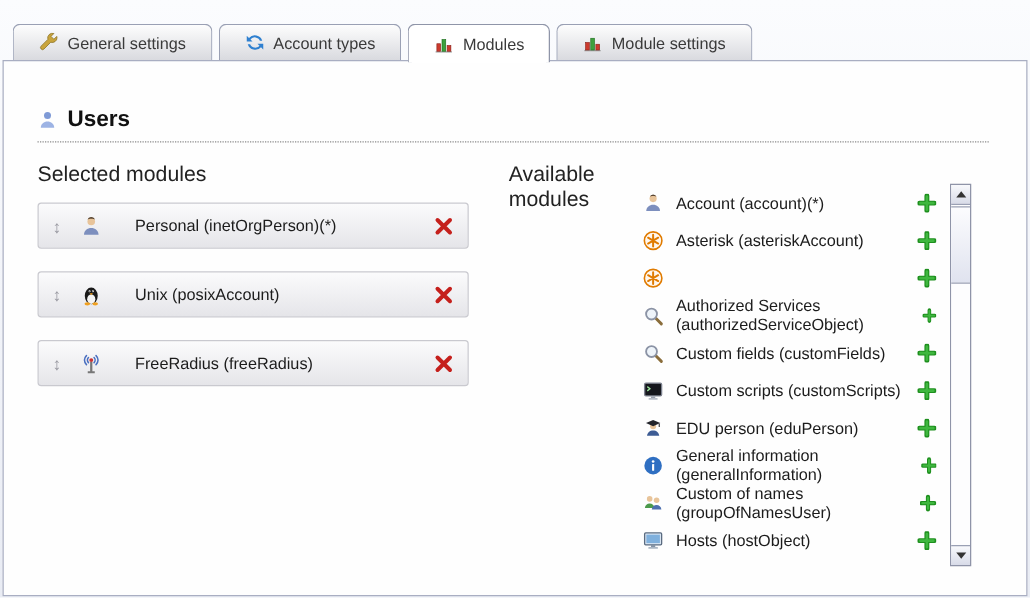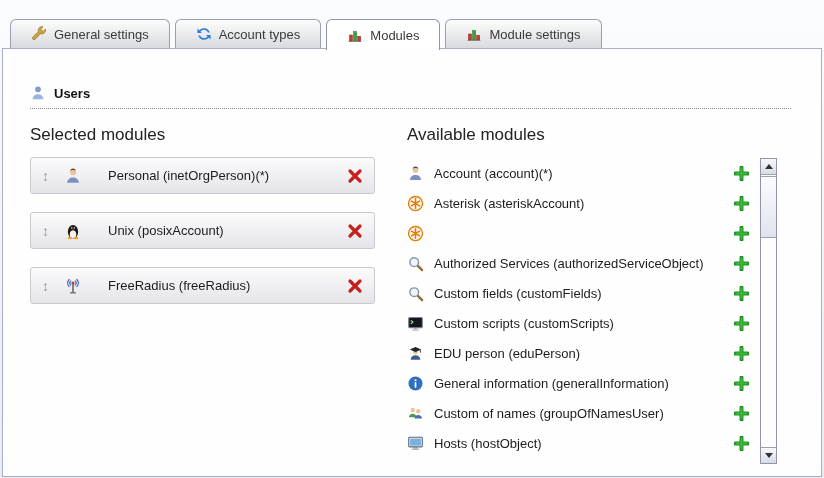--- a/index.html
+++ b/index.html
@@ -39,28 +39,28 @@
     position: absolute; left: 2px; right: 2px; top: 48px; bottom: 1px;
     background: #fefefe;
     border: 1px solid #a9aec2;
     z-index: 1;
   }
   .users-heading {
     margin: 36px 30px 0 27px;
     padding-bottom: 7px;
     border-bottom: 1px dotted #8a8a8a;
     display: flex; align-items: center; gap: 8px;
-    font-weight: bold; font-size: 13px; color: #111;
+    font-weight: bold; font-size: 18px; color: #111;
   }
   .sec-icon { width: 16px; height: 16px; display: inline-block; }
   .sec-icon svg { width: 100%; height: 100%; display: block; }
 
   .columns { display: flex; margin: 16px 44px 0 27px; }
   .col-left { width: 377px; }
-  .col-right { flex: 1; display: flex; flex-direction: column; }
+  .col-right { flex: 1; display: flex; flex-direction: row; }
   .col-title { font-size: 17px; color: #222; height: 16px; }
 
   
   .sel-list { margin-top: 16px; }
   .sel-row {
     width: 345px; height: 37px;
     display: flex; align-items: center;
     padding: 0 11px; margin-bottom: 18px;
     border: 1px solid #c9c9cf; border-radius: 3px;
     background: linear-gradient(180deg, #fbfbfc 0%, #e5e5e9 100%);

